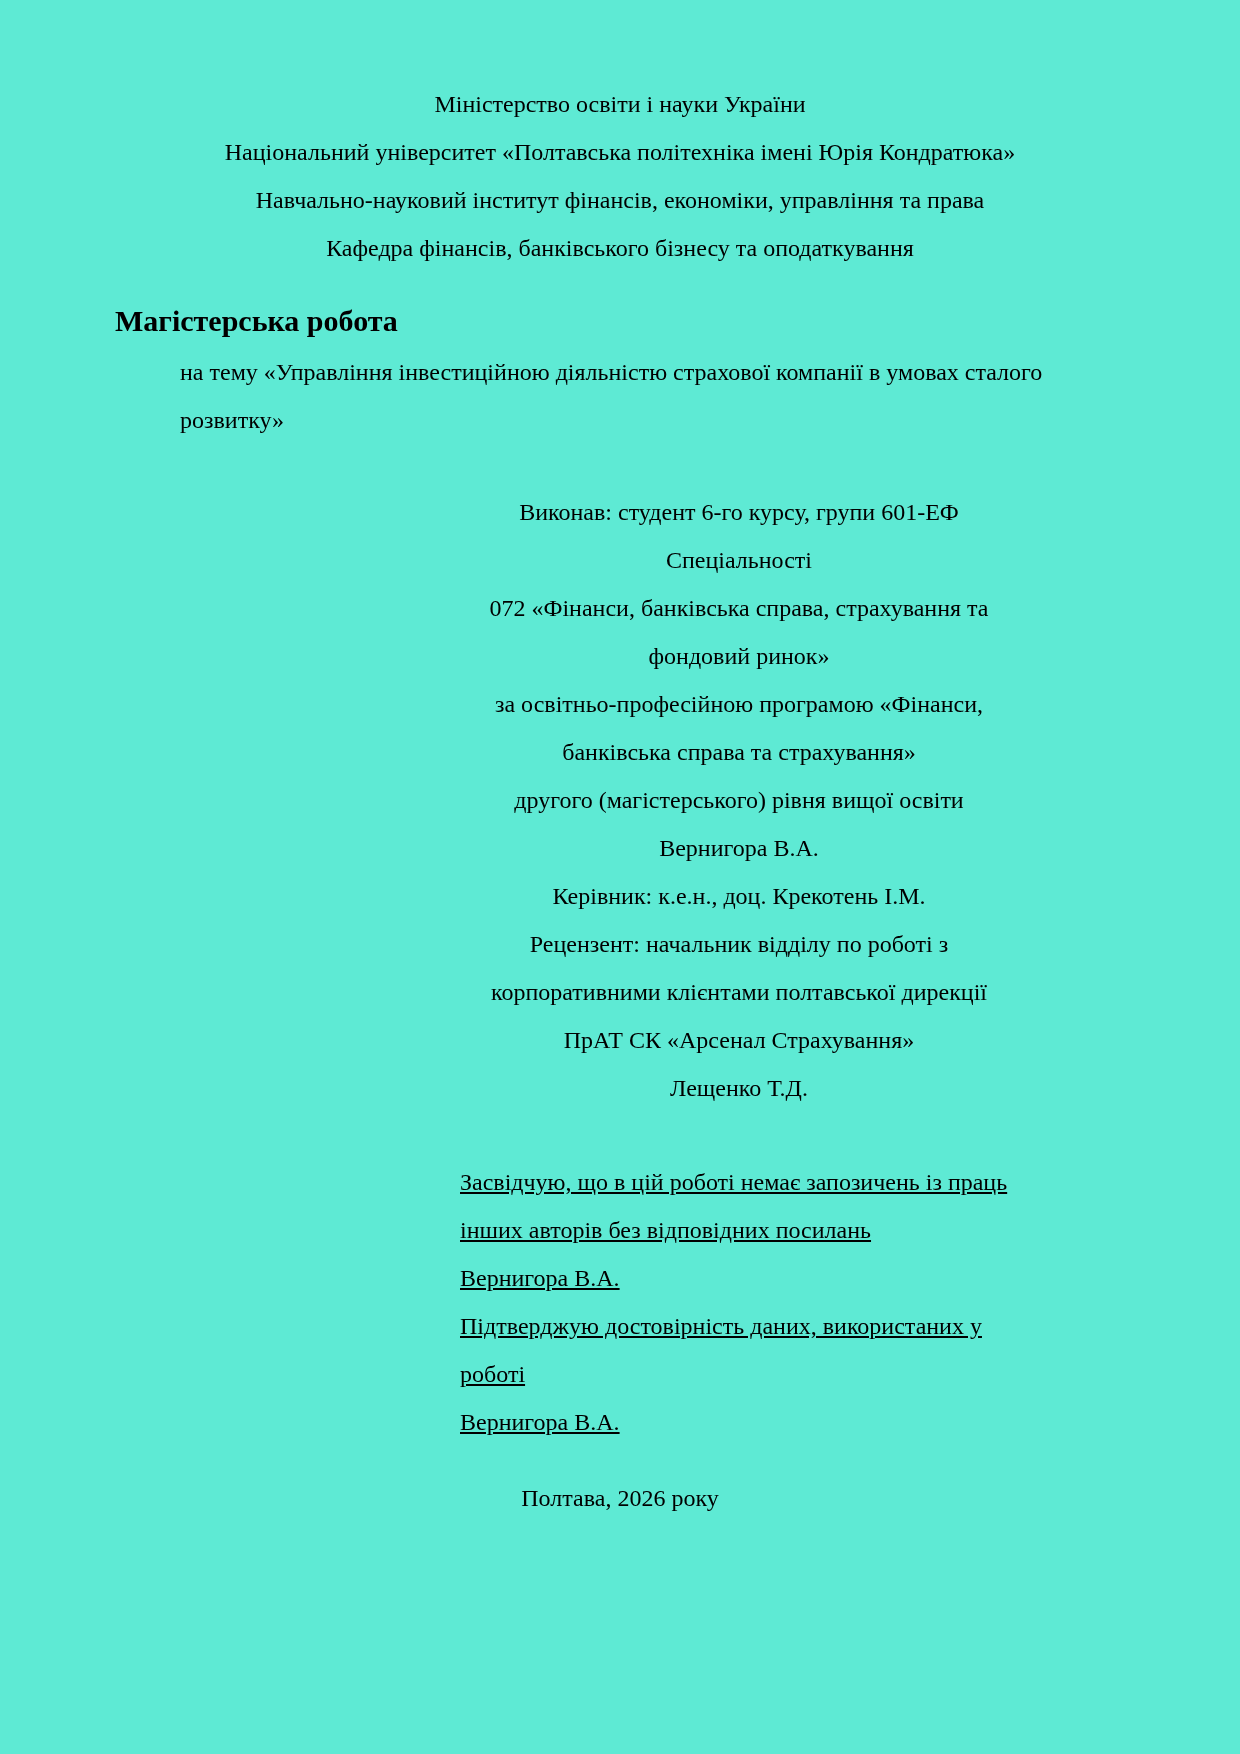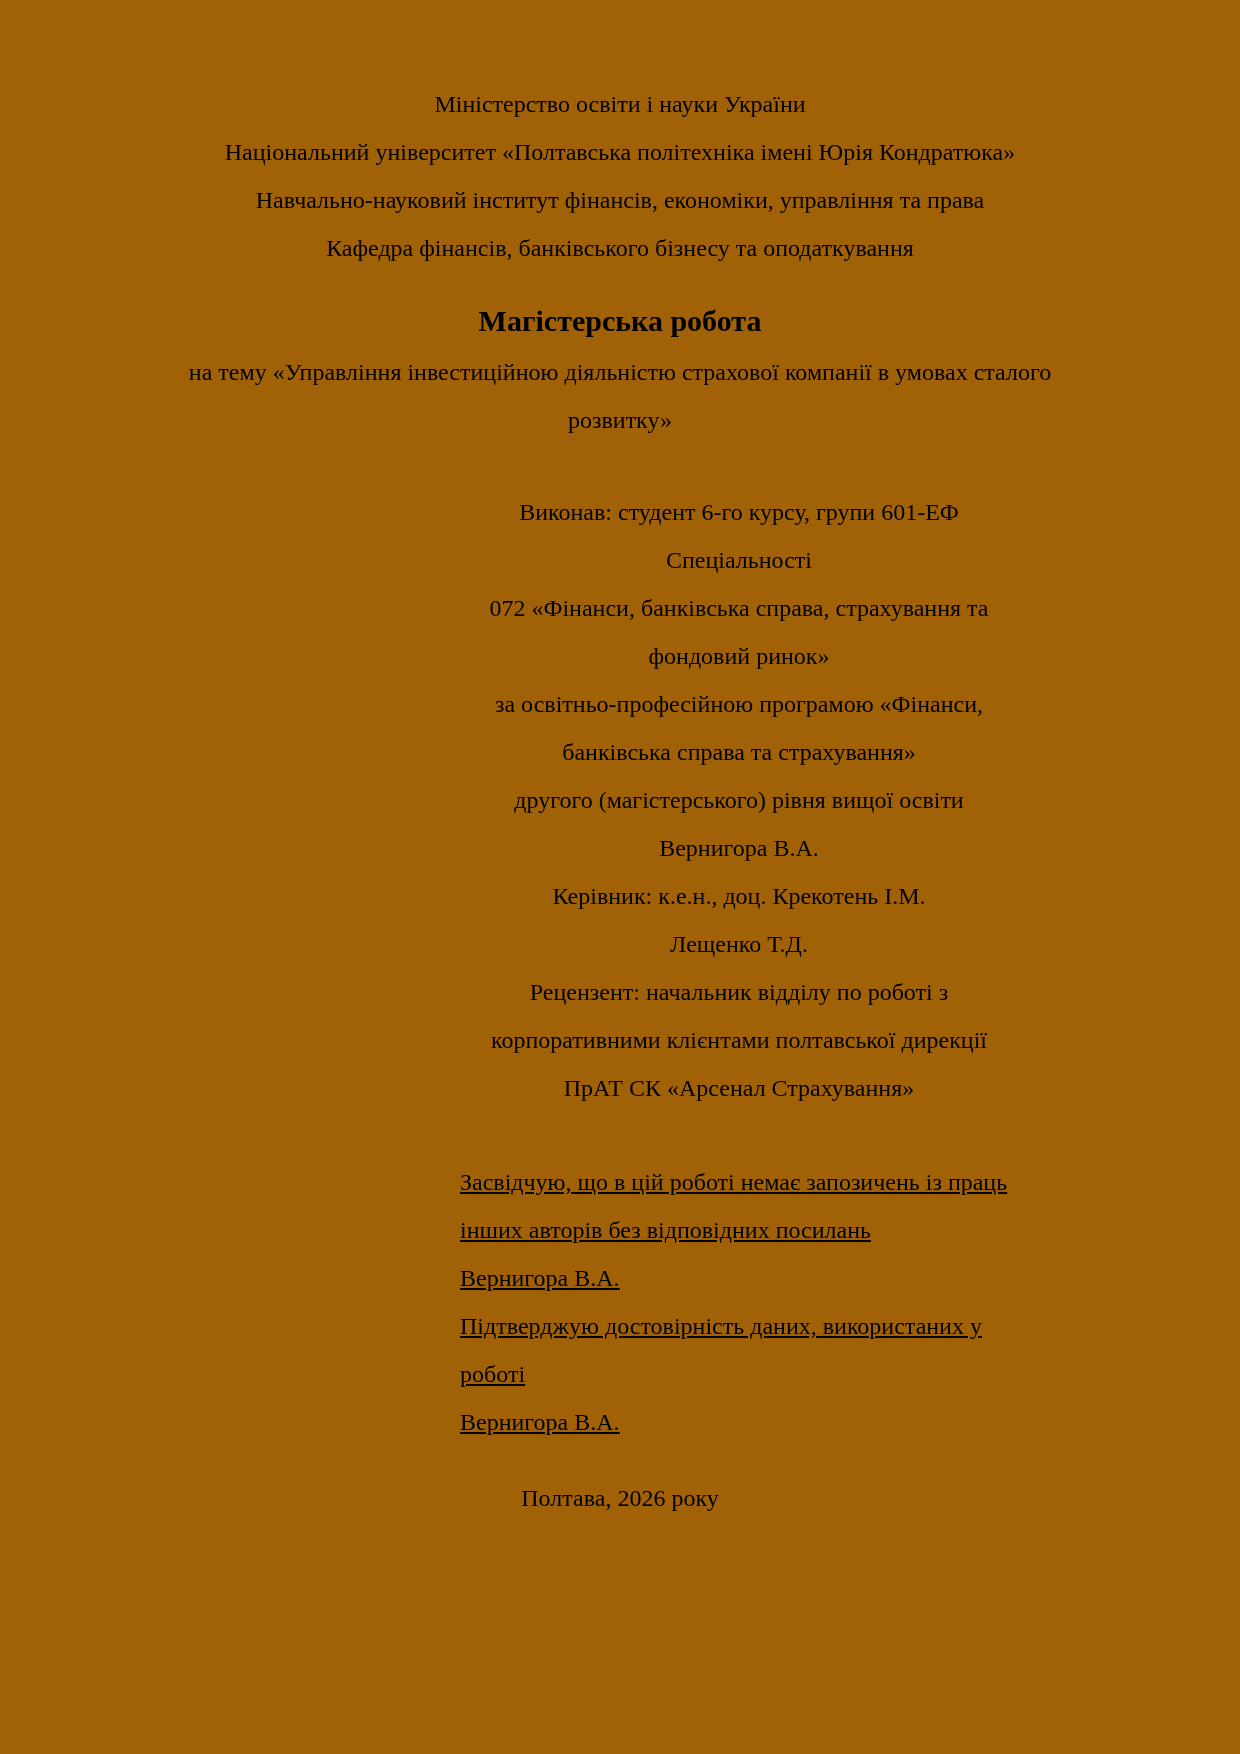--- a/index.html
+++ b/index.html
@@ -7,31 +7,31 @@
   html, body { background: #ffffff; }
   body {
     width: 1240px;
     margin: 0 auto;
     font-family: "Liberation Serif", "DejaVu Serif", serif;
     color: #000000;
   }
   .page {
     width: 1240px;
     height: 1754px;
-    background: #a16207;
+    background: #5eead4;
     padding: 80px 115px 0 115px;
     font-size: 24px;
     line-height: 48px;
     overflow: hidden;
   }
   .header-block {
     text-align: center;
   }
   .title-block {
-    text-align: center;
+    text-align: left;
     margin-top: 22px;
   }
   .work-type {
     font-size: 30px;
     font-weight: bold;
     line-height: 54px;
   }
   .topic {
     font-weight: normal;
     max-width: 880px;
@@ -73,22 +73,22 @@
   </section>
 
   <section class="details-block">
     <p>Виконав: студент 6-го курсу, групи 601-ЕФ</p>
     <p>Спеціальності</p>
     <p>072 «Фінанси, банківська справа, страхування та фондовий ринок»</p>
     <p>за освітньо-професійною програмою «Фінанси, банківська справа та страхування»</p>
     <p>другого (магістерського) рівня вищої освіти</p>
     <p>Вернигора В.А.</p>
     <p>Керівник: к.е.н., доц. Крекотень І.М.</p>
+    <p>Рецензент: начальник відділу по роботі з корпоративними клієнтами полтавської дирекції ПрАТ СК «Арсенал Страхування»</p>
     <p>Лещенко Т.Д.</p>
-    <p>Рецензент: начальник відділу по роботі з корпоративними клієнтами полтавської дирекції ПрАТ СК «Арсенал Страхування»</p>
   </section>
 
   <section class="attestation-block">
     <p>Засвідчую, що в цій роботі немає запозичень із праць інших авторів без відповідних посилань</p>
     <p>Вернигора В.А.</p>
     <p>Підтверджую достовірність даних, використаних у роботі</p>
     <p>Вернигора В.А.</p>
   </section>
 
   <footer class="page-footer">

